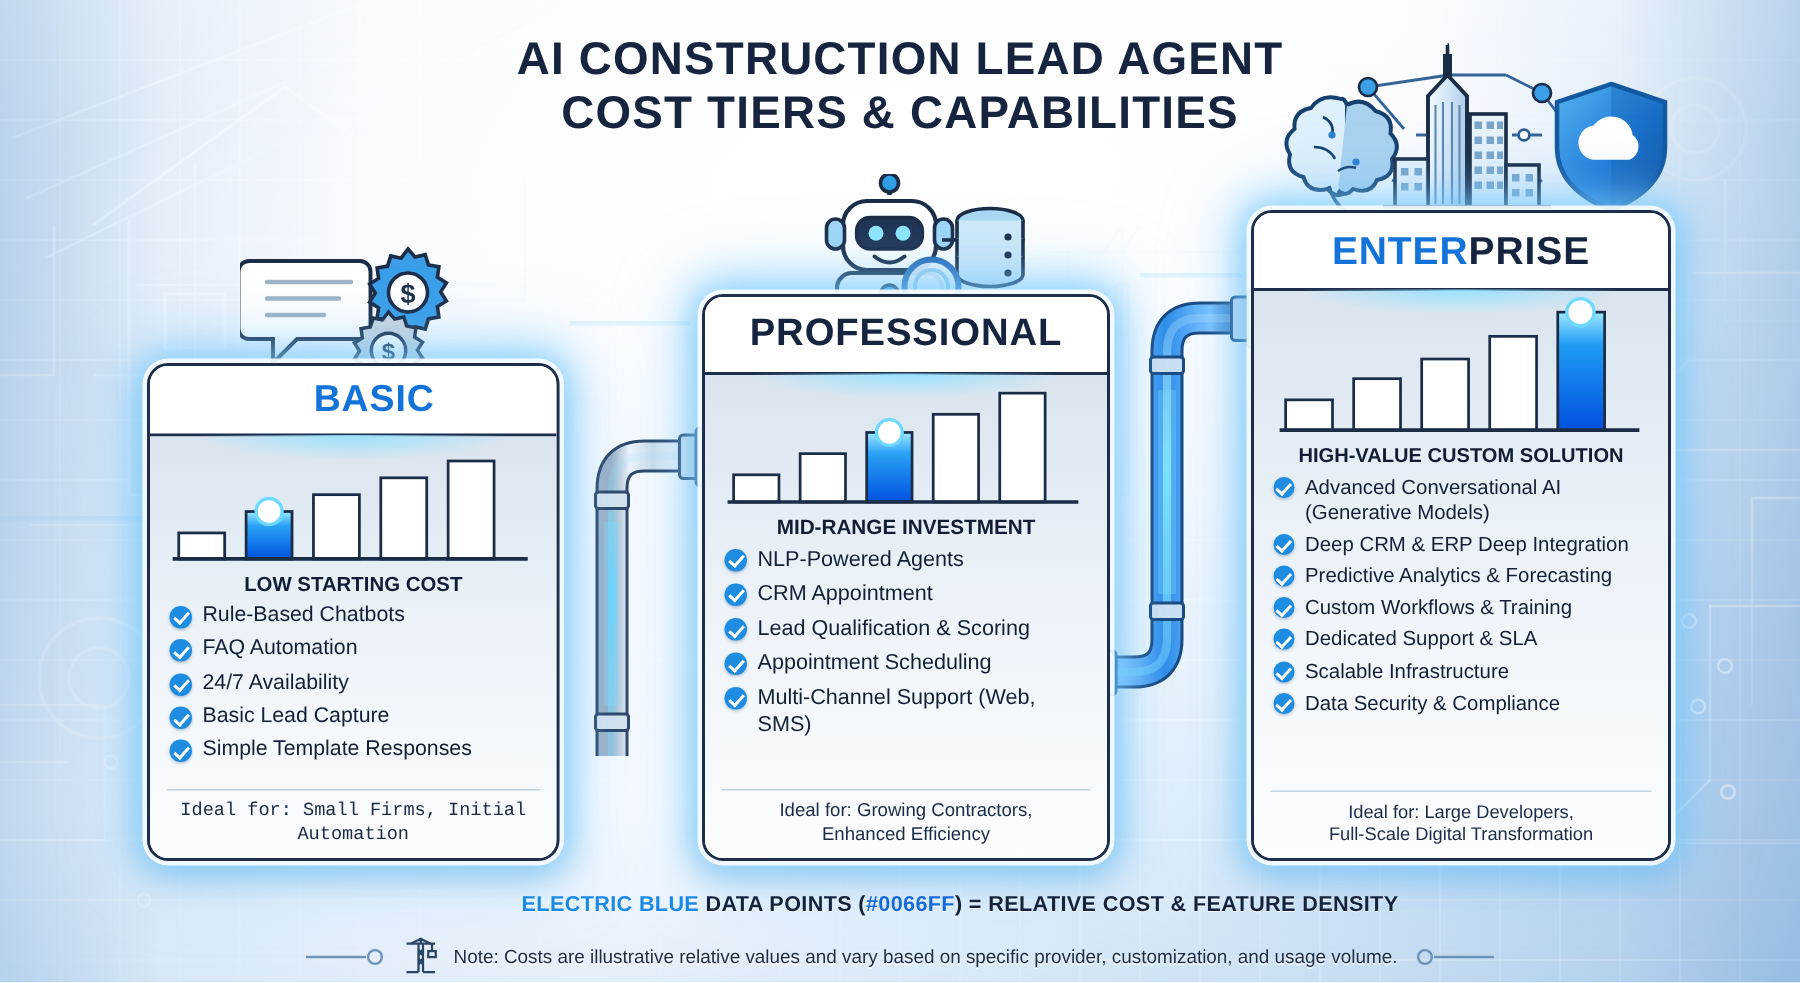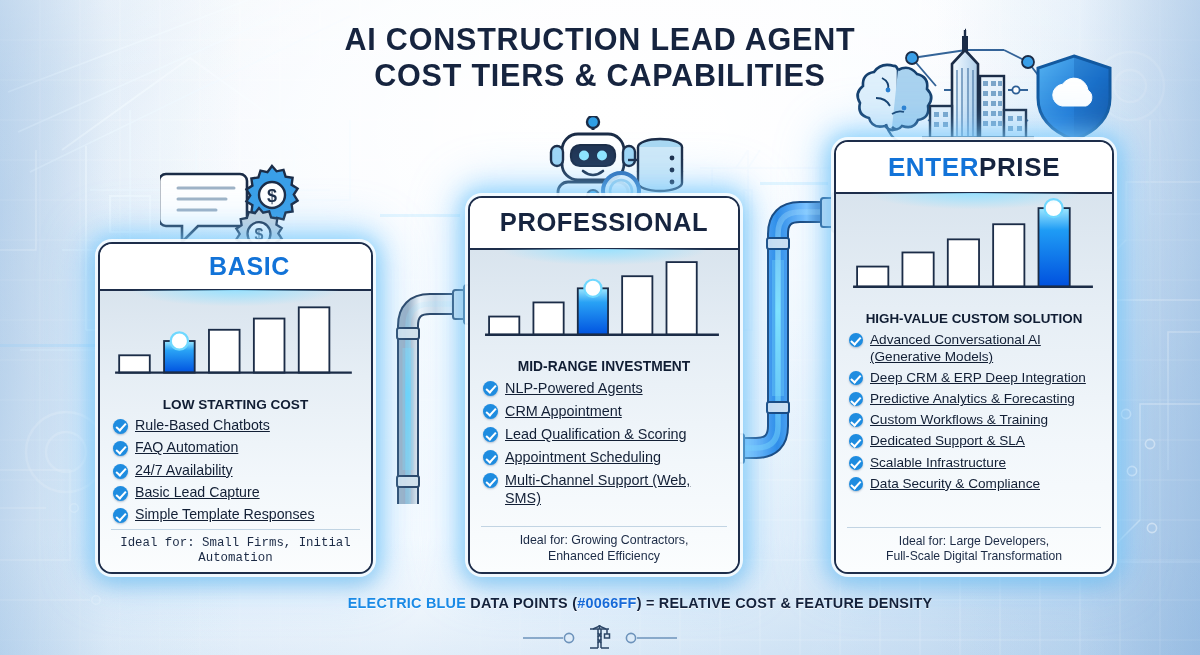--- a/index.html
+++ b/index.html
@@ -74,29 +74,28 @@
     position: absolute; top: -1px; left: 12%; width: 76%; height: 16px;
     background: radial-gradient(ellipse at 50% 0%, rgba(150,225,255,0.95) 0%, rgba(150,225,255,0) 72%);
     pointer-events: none;
   }
 
   
   .chart { width: 100%; display: block; }
 
   .metric {
     text-align: center; font-weight: bold; color: #101d33;
-    margin: 16px 0 5px;
+    margin: 1px 0 5px;
   }
 
   
   .features { list-style: none; }
   .features li {
     display: flex; align-items: flex-start; gap: 7px;
     color: #121f35;
-    text-decoration: underline;
   }
   .chk {
     flex: 0 0 auto; border-radius: 50%;
     background: #1e8ce0; position: relative; display: inline-block;
     box-shadow: 0 1px 2px rgba(20,60,110,0.30);
   }
   .chk::after {
     content: ""; position: absolute; left: 30%; top: 17%;
     width: 28%; height: 54%;
     border: solid #ffffff; border-width: 0 2px 2px 0;
@@ -673,19 +672,20 @@
         <path d="M11 4 V23 M14 4 V23"></path>
         <path d="M11 23 H3 M14 23 H22"></path>
         <path d="M11 8 L14 12 M14 8 L11 12 M11 14 L14 18 M14 14 L11 18"></path>
         <path d="M12.5 4 L12.5 1"></path>
         <path d="M6 4 L12.5 1 L19 4"></path>
         <path d="M20 4 V9"></path>
         <path d="M17.5 9 h5 v4 h-5z"></path>
       </g>
       <circle cx="12.5" cy="1" r="1.1" fill="#2b4566"></circle>
     </svg>
+    <span class="note-text">Note: Costs are illustrative relative values and vary based on specific provider, customization, and usage volume.</span>
     <svg class="note-rule" width="56" height="14" viewBox="0 0 56 14" xmlns="http://www.w3.org/2000/svg">
       <circle cx="10" cy="7" r="4.6" fill="none" stroke="#6d93bb" stroke-width="1.6"></circle>
       <path d="M16 7 H56" stroke="#6d93bb" stroke-width="1.6"></path>
     </svg>
   </div>
 
 </div>
 
 </body></html>

